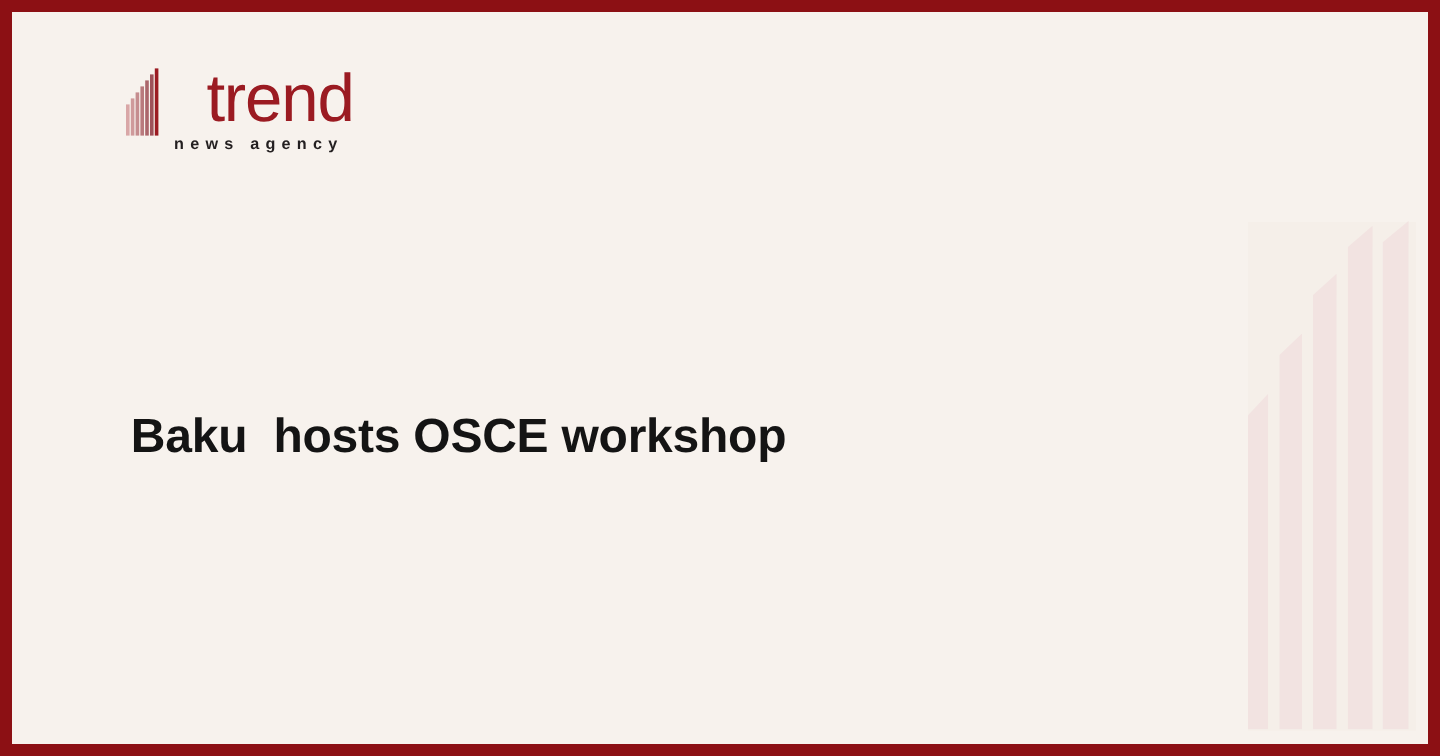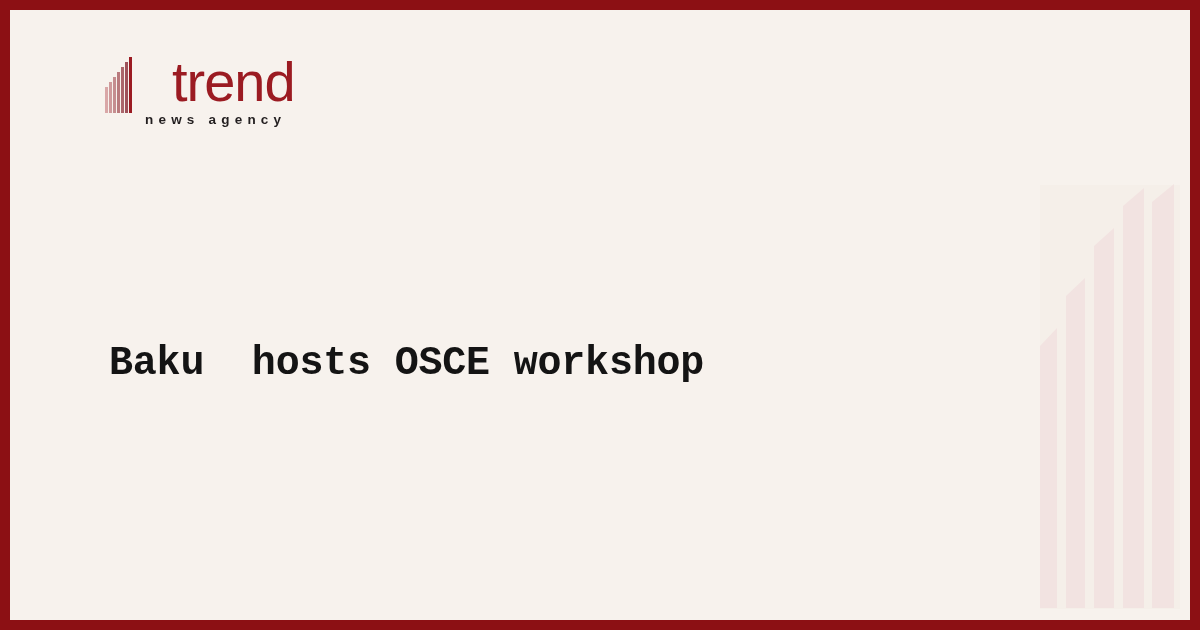--- a/index.html
+++ b/index.html
@@ -132,15 +132,15 @@
         <div style="position: absolute; left: 8px; top: 20px; width: 3px; bottom: 0px; background: rgb(197, 141, 143);"></div>
         <div style="position: absolute; left: 12px; top: 15px; width: 3px; bottom: 0px; background: rgb(185, 122, 125);"></div>
         <div style="position: absolute; left: 16px; top: 10px; width: 3px; bottom: 0px; background: rgb(171, 102, 107);"></div>
         <div style="position: absolute; left: 20px; top: 5px; width: 3px; bottom: 0px; background: rgb(158, 81, 89);"></div>
         <div style="position: absolute; left: 24px; top: 0px; width: 3px; bottom: 0px; background: rgb(155, 27, 34);"></div>
       </div>
     <div id="logo-wordmark" style="color: rgb(155, 27, 34); padding-left: 40px;">trend</div>
     <div id="logo-tagline" style="color: rgb(35, 31, 32);">news agency</div>
   </div>
 
-  <h1 id="headline" style="color: rgb(20, 20, 20); font-family: Liberation Mono, monospace;">Baku  hosts OSCE workshop</h1>
+  <h1 id="headline" style="color: rgb(20, 20, 20);">Baku  hosts OSCE workshop</h1>
 
 </div>
 
 </body></html>

